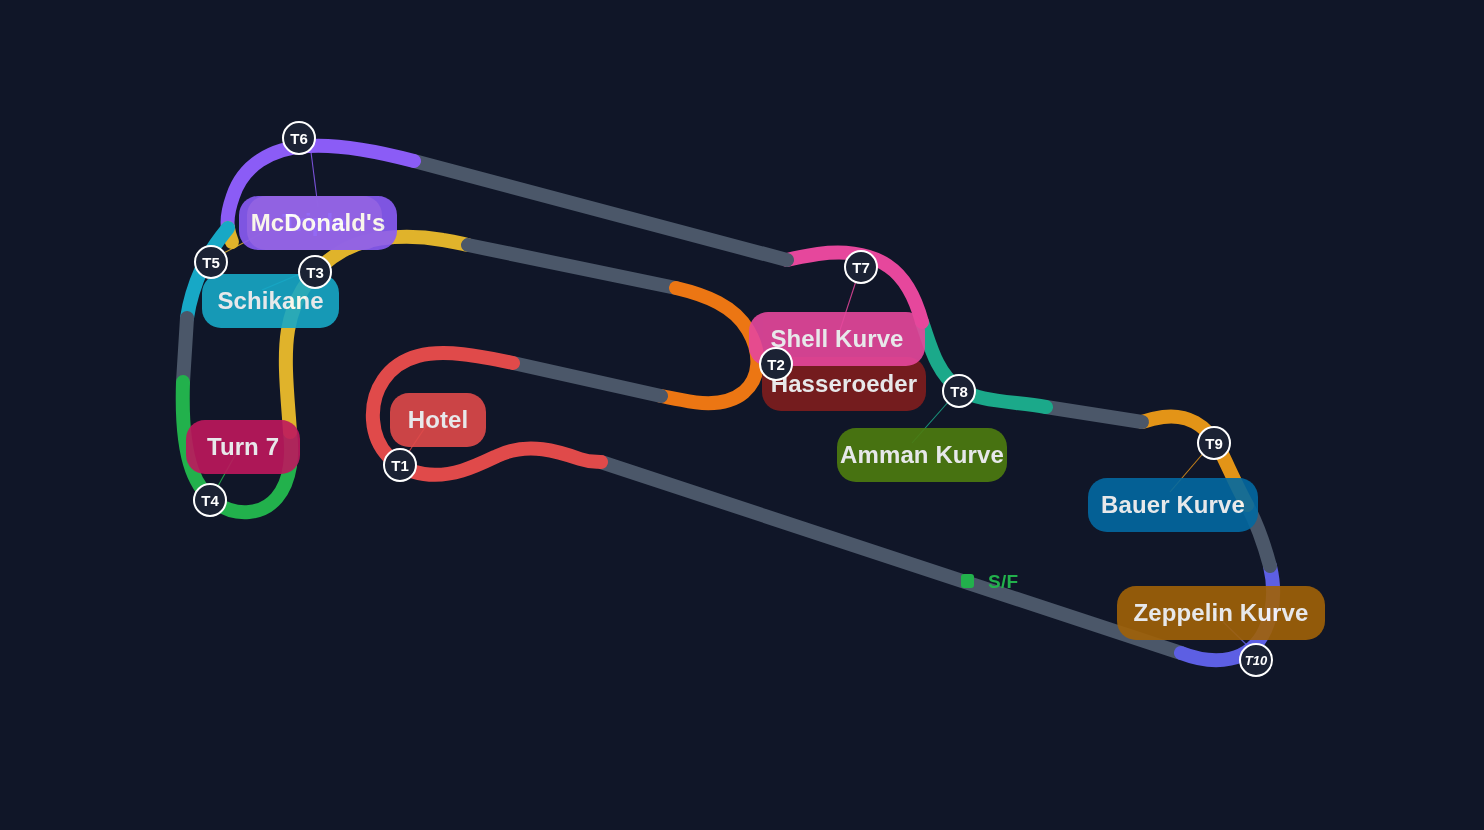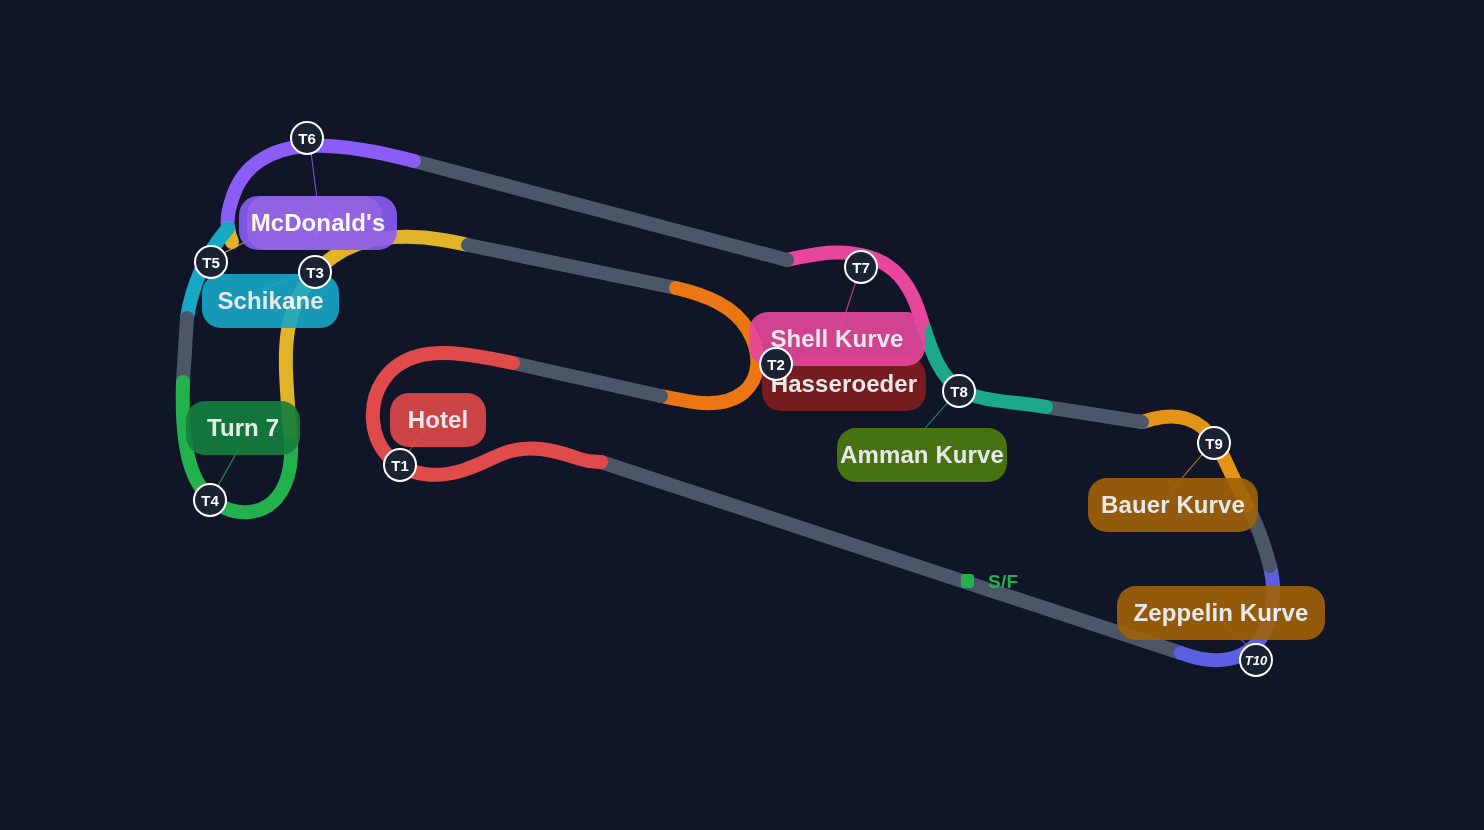--- a/index.html
+++ b/index.html
@@ -110,37 +110,37 @@
         <line x1="912" y1="443" x2="957" y2="392" stroke="#1ba98a" stroke-width="1.1" opacity="0.85"></line>
         <line x1="1170" y1="492" x2="1212" y2="443" stroke="#e39417" stroke-width="1.1" opacity="0.85"></line>
         <line x1="1213" y1="612" x2="1256" y2="654" stroke="#5d5fe3" stroke-width="1.1" opacity="0.85"></line>
       </g>
   </svg>
 
   <div id="labels-layer">
       <div class="corner-label" title="T1 – Hotel" style="left: 390px; top: 393px; width: 96px; background: rgb(224, 74, 74); opacity: 0.9; justify-content: center;">Hotel</div>
       <div class="corner-label" title="T2 – Hasseroeder" style="left: 762px; top: 357px; width: 164px; background: #7f1d1d; opacity: 0.9; justify-content: center;">Hasseroeder</div>
       <div class="corner-label" title="T3 – Schikane" style="left: 202px; top: 274px; width: 137px; background: rgb(23, 168, 198); opacity: 0.9; justify-content: center;">Schikane</div>
-      <div class="corner-label" title="T4 – Turn 7" style="left: 186px; top: 401px; width: 114px; background: #15803d; opacity: 0.9; justify-content: center;">Turn 7</div>
+      <div class="corner-label" title="T4 – Turn 7" style="left: 186px; top: 420px; width: 114px; background: #be185d; opacity: 0.9; justify-content: center;">Turn 7</div>
       <div class="corner-label" title="T5 – Triple" style="left: 247px; top: 196px; width: 135px; background: rgb(224, 179, 43); opacity: 0.9; justify-content: center;">Triple</div>
       <div class="corner-label" title="T6 – McDonald's" style="left: 239px; top: 196px; width: 158px; background: rgb(139, 92, 246); opacity: 0.9; justify-content: center;">McDonald's</div>
       <div class="corner-label" title="T7 – Shell Kurve" style="left: 749px; top: 312px; width: 176px; background: rgb(230, 71, 156); opacity: 0.9; justify-content: center;">Shell Kurve</div>
       <div class="corner-label" title="T8 – Amman Kurve" style="left: 837px; top: 428px; width: 170px; background: #4d7c0f; opacity: 0.9; justify-content: center;">Amman Kurve</div>
-      <div class="corner-label" title="T9 – Bauer Kurve" style="left: 1088px; top: 478px; width: 170px; background: #a16207; opacity: 0.9; justify-content: center;">Bauer Kurve</div>
+      <div class="corner-label" title="T9 – Bauer Kurve" style="left: 1088px; top: 478px; width: 170px; background: #0369a1; opacity: 0.9; justify-content: center;">Bauer Kurve</div>
       <div class="corner-label" title="T10 – Zeppelin Kurve" style="left: 1117px; top: 586px; width: 208px; background: #a16207; opacity: 0.9; justify-content: center;">Zeppelin Kurve</div>
     </div>
 
   <div id="sf-flag" style="left: 961px; top: 574px; background: rgb(34, 177, 76);"></div>
   <div id="sf-text" style="left: 988px; top: 571px; color: rgb(34, 177, 76);">S/F</div>
 
   <div id="markers-layer">
       <div class="turn-marker" style="left: 383px; top: 448px;">T1</div>
       <div class="turn-marker" style="left: 759px; top: 347px;">T2</div>
       <div class="turn-marker" style="left: 298px; top: 255px;">T3</div>
       <div class="turn-marker" style="left: 193px; top: 483px;">T4</div>
       <div class="turn-marker" style="left: 194px; top: 245px;">T5</div>
-      <div class="turn-marker" style="left: 290px; top: 121px;">T6</div>
+      <div class="turn-marker" style="left: 282px; top: 121px;">T6</div>
       <div class="turn-marker" style="left: 844px; top: 250px;">T7</div>
       <div class="turn-marker" style="left: 942px; top: 374px;">T8</div>
       <div class="turn-marker" style="left: 1197px; top: 426px;">T9</div>
       <div class="turn-marker wide" style="left: 1239px; top: 643px;">T10</div>
     </div>
 </div>
 
 </body></html>

